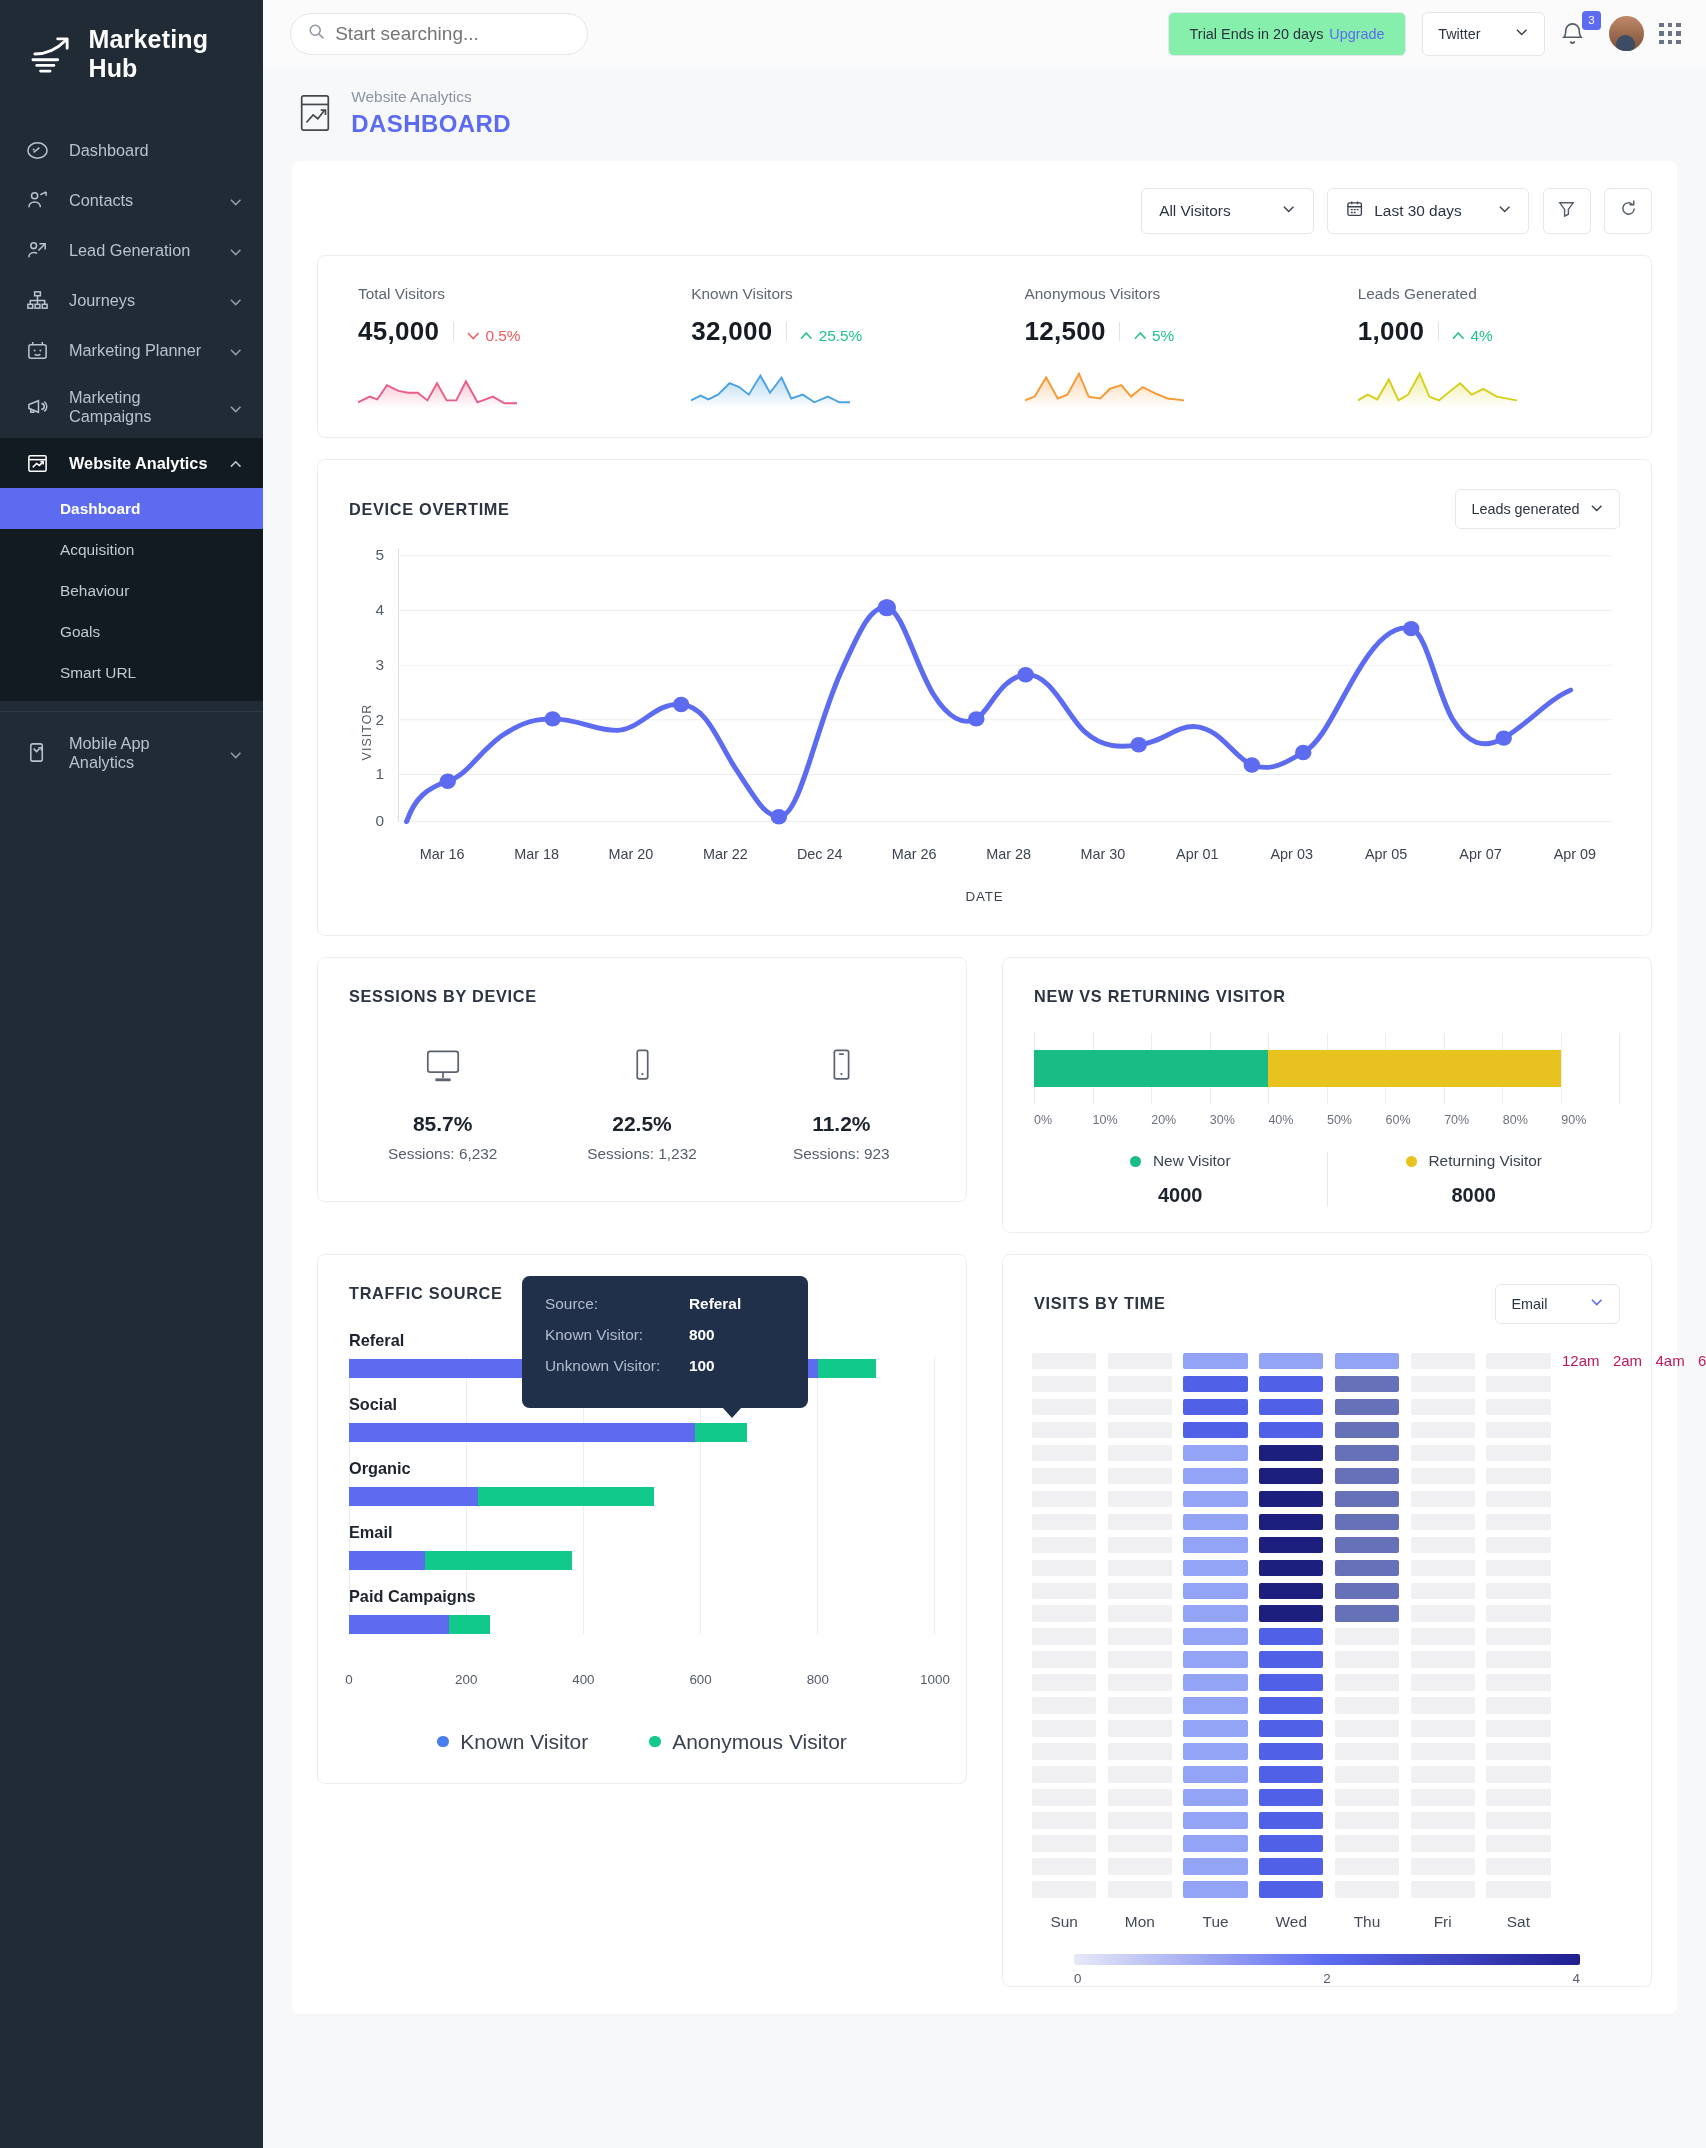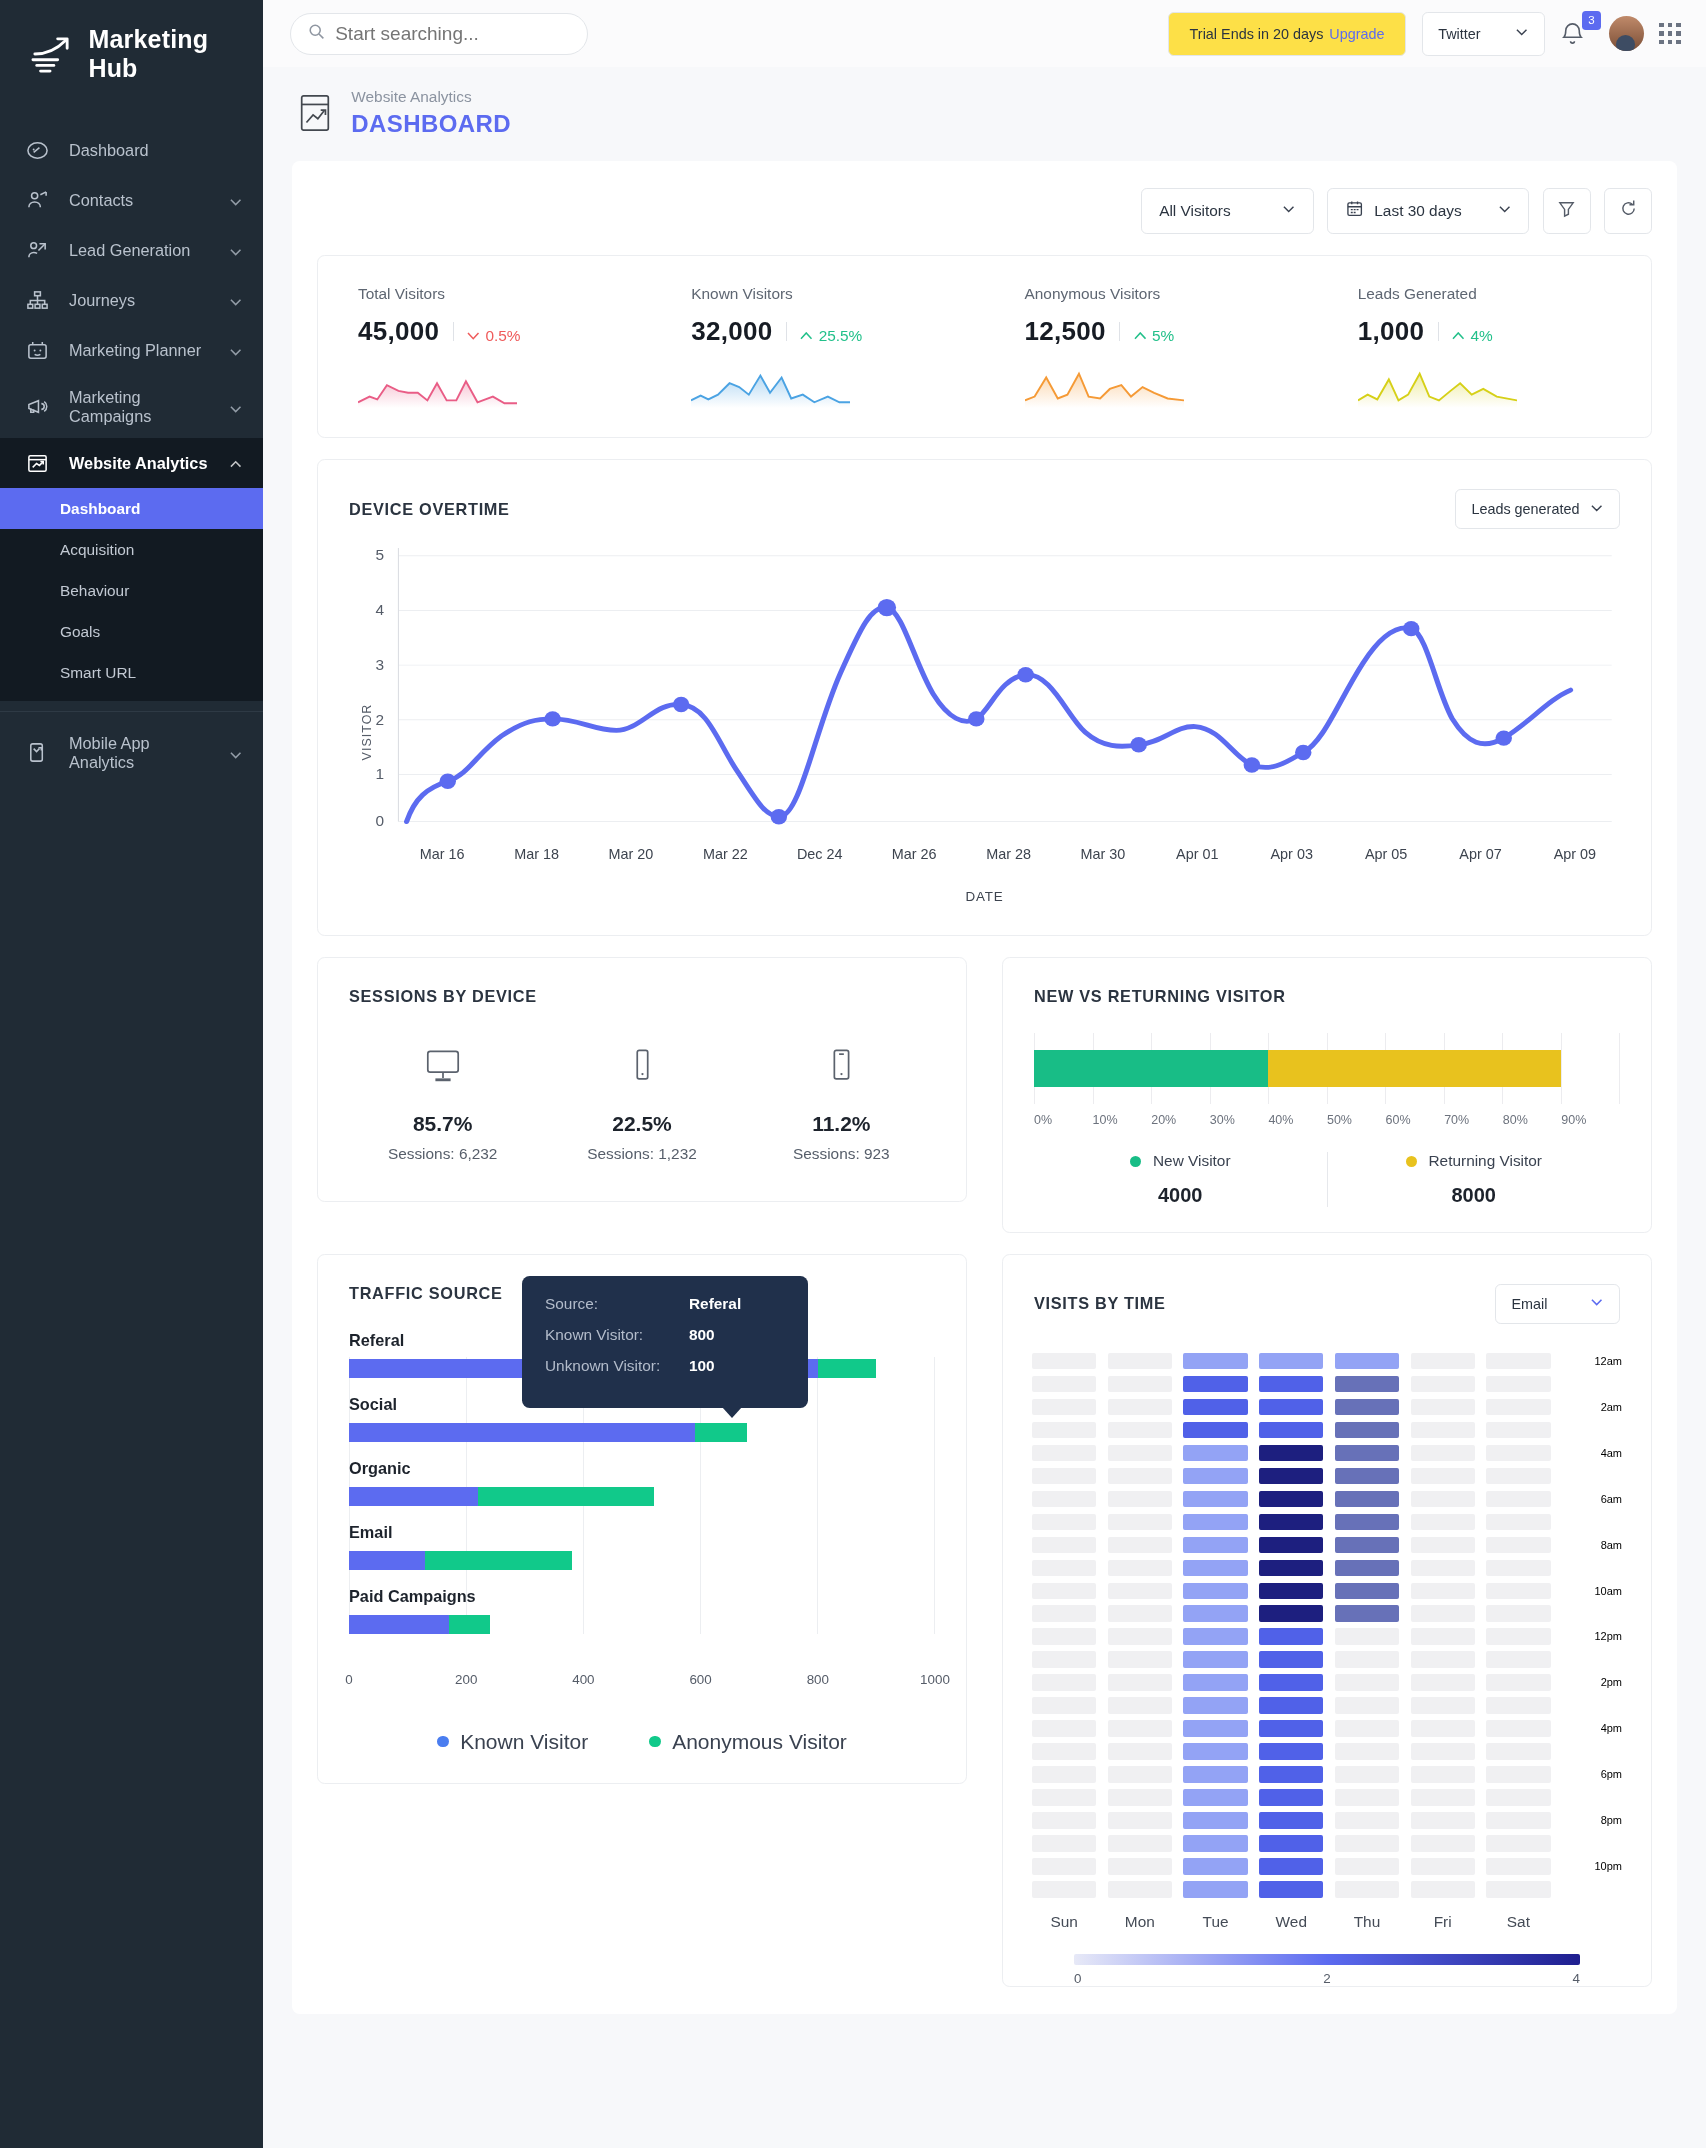--- a/index.html
+++ b/index.html
@@ -47,21 +47,21 @@
   .search-box {
     width: 298px; height: 42px; border: 1px solid #e3e6ea; border-radius: 21px;
     background: #fff; display: flex; align-items: center; gap: 9.6px; padding: 0 17.3px;
   }
   .search-box input {
     border: none; outline: none; font-size: 19px; color: #6d28d9; width: 100%;
     font-family: "Liberation Sans", sans-serif; background: transparent;
   }
   .topbar-spacer { flex: 1; }
   .trial-pill {
-    height: 44px; border: 1px solid #e3e6ea; border-radius: 5.8px; background: #fde047;
+    height: 44px; border: 1px solid #e3e6ea; border-radius: 5.8px; background: #86efac;
     display: flex; align-items: center; padding: 0 21px; font-size: 14.4px; color: #2b3440;
     gap: 5.8px;
   }
   .trial-pill .up { color: #5c6bf0; }
   .sel-pill {
     height: 44px; width: 123px; border: 1px solid #e3e6ea; border-radius: 5.8px; background: #fff;
     display: flex; align-items: center; justify-content: space-between;
     padding: 0 15.4px; font-size: 14.4px; color: #2b3440;
   }
   .bell-wrap { position: relative; width: 33px; height: 38px; }
@@ -165,21 +165,21 @@
   .tt-k { color: #b3bccb; width: 144px; }
   .tt-v { font-weight: bold; }
   .tt-arrow { position: absolute; bottom: -10.6px; left: 200px; width: 0; height: 0;
     border-left: 10.6px solid transparent; border-right: 10.6px solid transparent; border-top: 11.5px solid #20304b; }
 
   
   .hm-body { padding: 29px 29px 0 29px; }
   .hm-grid { display: flex; gap: 11.5px; }
   .hm-col { flex: 1; display: flex; flex-direction: column; gap: 6.7px; }
   .hm-cell { height: 16.3px; border-radius: 1.9px; background: #f0f0f2; }
-  .hm-labels { width: 60px; display: flex; flex-direction: column; gap: 6.7px; font-size: 11px; color: #000000; }
+  .hm-labels { width: 60px; display: flex; flex-direction: row; gap: 6.7px; font-size: 15px; color: #be185d; }
   .hm-lab { height: 16.3px; line-height: 16.3px; text-align: right; }
   .hm-days { display: flex; gap: 11.5px; margin-top: 15.4px; font-size: 15.4px; color: #444b56; }
   .hm-days span { flex: 1; text-align: center; }
   .hm-days .pad { flex: 0 0 60px; }
   .hm-scale { margin: 23px 42px 0 42px; }
   .hm-bar { height: 10.6px; border-radius: 1.9px; background: linear-gradient(to right, #e7e9f7, #5c6bf0, #1f1f8f); }
   .hm-scale-lab { display: flex; justify-content: space-between; font-size: 13.4px; color: #555c68; margin-top: 6.7px; }
 
   .sel-sm { height: 40px; border: 1px solid #e3e6ea; border-radius: 5.8px; background: #fff;
     display: flex; align-items: center; justify-content: space-between; padding: 0 15.4px; font-size: 14.4px; color: #2b3440; }

